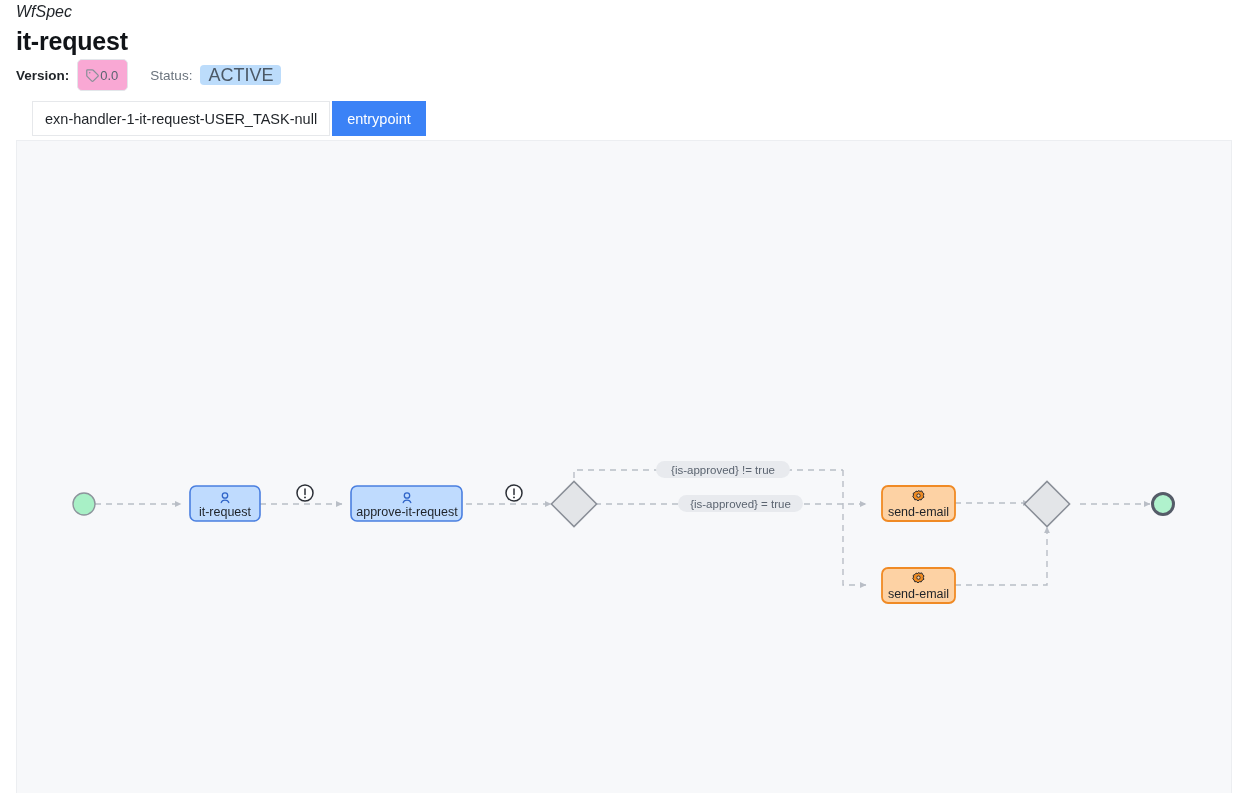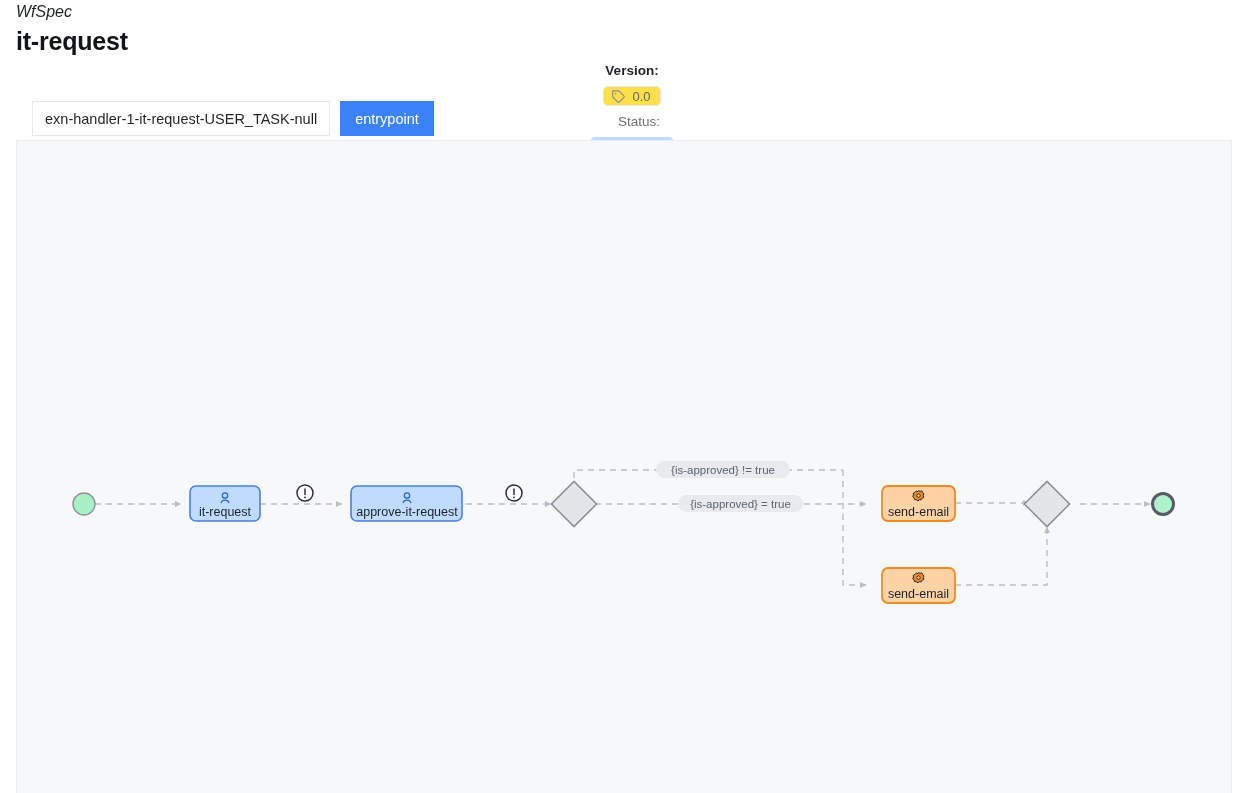--- a/index.html
+++ b/index.html
@@ -32,42 +32,40 @@
     line-height: 32px;
     margin-top: 2px;
     letter-spacing: -0.2px;
   }
   .meta-row {
     display: flex;
     align-items: center;
     gap: 8px;
     margin-top: 6px;
     height: 24px;
-    flex-direction: column;
   }
   .meta-label {
     font-size: 13.5px;
     font-weight: bold;
     color: #1f2328;
   }
   .meta-label.status {
     font-weight: normal;
     color: #6a737d;
     margin-left: 14px;
   }
   .version-badge {
     display: inline-flex;
     align-items: center;
-    gap: 6px;
     border: 1px solid #e3e6ea;
     border-radius: 5px;
     padding: 2px 9px 2px 7px;
-    height: 20px;
+    height: 32px;
     box-sizing: border-box;
-    background: #fde047;
+    background: #f9a8d4;
   }
   .version-badge .val {
     font-size: 13px;
     color: #5b6470;
   }
   .tag-icon { display: block; }
   .status-badge {
     background: #bcdcfb;
     color: #4b5866;
     font-size: 18px;
@@ -91,21 +89,21 @@
     line-height: 17px;
     border: 1px solid #e6e8eb;
     background: #ffffff;
     color: #1f2328;
     white-space: nowrap;
   }
   .tab.active {
     background: #3b82f6;
     border-color: #3b82f6;
     color: #ffffff;
-    margin-left: 10px;
+    margin-left: 2px;
     padding: 9px 14px;
   }
 
   
   .canvas {
     position: absolute;
     left: 16px;
     top: 140px;
     width: 1216px;
     height: 660px;

